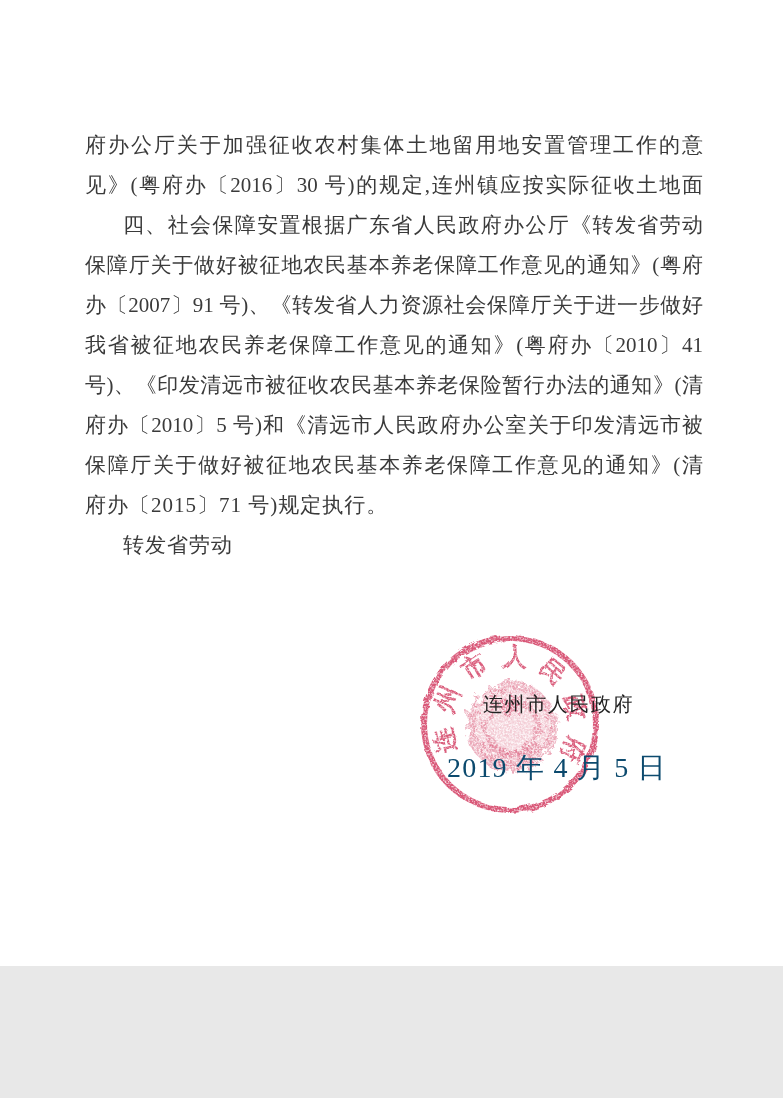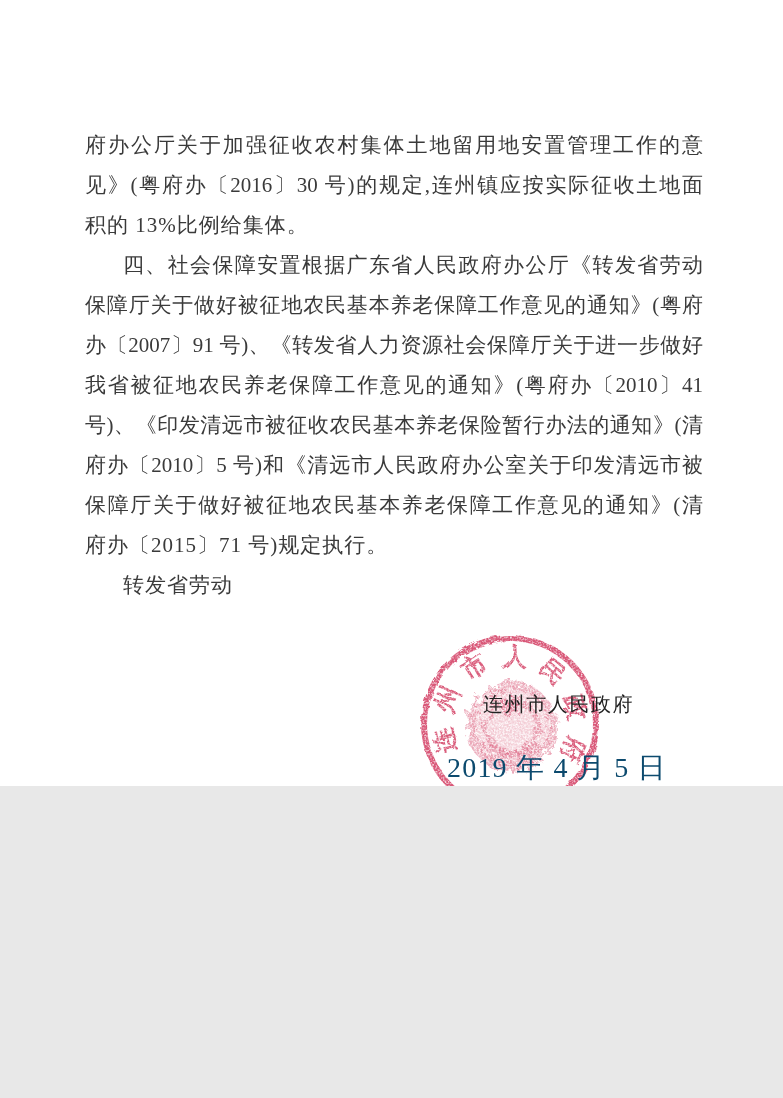--- a/index.html
+++ b/index.html
@@ -1,18 +1,18 @@
 <!DOCTYPE html>
 <html><head>
 <meta charset="utf-8">
 <style>
   html,body{margin:0;padding:0;background:#e8e8e8;}
   .page{
     position:relative;
-    width:783px;height:786px;
+    width:783px;height:966px;
     background:#ffffff;
     margin:0 auto;
     overflow:hidden;
     font-family:"Liberation Serif","DejaVu Serif",serif;
   }
   .body-text{
     position:absolute;
     left:85px;top:125px;width:618px;
     color:#3a3a3a;
   }
@@ -57,21 +57,20 @@
   }
 </style>
 </head>
 <body>
 
 <div class="page">
 
   <div class="body-text">
     <div class="line j">府办公厅关于加强征收农村集体土地留用地安置管理工作的意</div>
     <div class="line j">见》(粤府办〔2016〕30 号)的规定,连州镇应按实际征收土地面</div>
-    <div class="line">积的 13%比例给集体。</div>
     <div class="line j indent">四、社会保障安置根据广东省人民政府办公厅《转发省劳动</div>
     <div class="line j">保障厅关于做好被征地农民基本养老保障工作意见的通知》(粤府</div>
     <div class="line j">办〔2007〕91 号)、《转发省人力资源社会保障厅关于进一步做好</div>
     <div class="line j">我省被征地农民养老保障工作意见的通知》(粤府办〔2010〕41</div>
     <div class="line j">号)、《印发清远市被征收农民基本养老保险暂行办法的通知》(清</div>
     <div class="line j">府办〔2010〕5 号)和《清远市人民政府办公室关于印发清远市被</div>
     <div class="line j">保障厅关于做好被征地农民基本养老保障工作意见的通知》(清</div>
     <div class="line">府办〔2015〕71 号)规定执行。</div>
     <div class="line indent">转发省劳动</div>
   </div>

